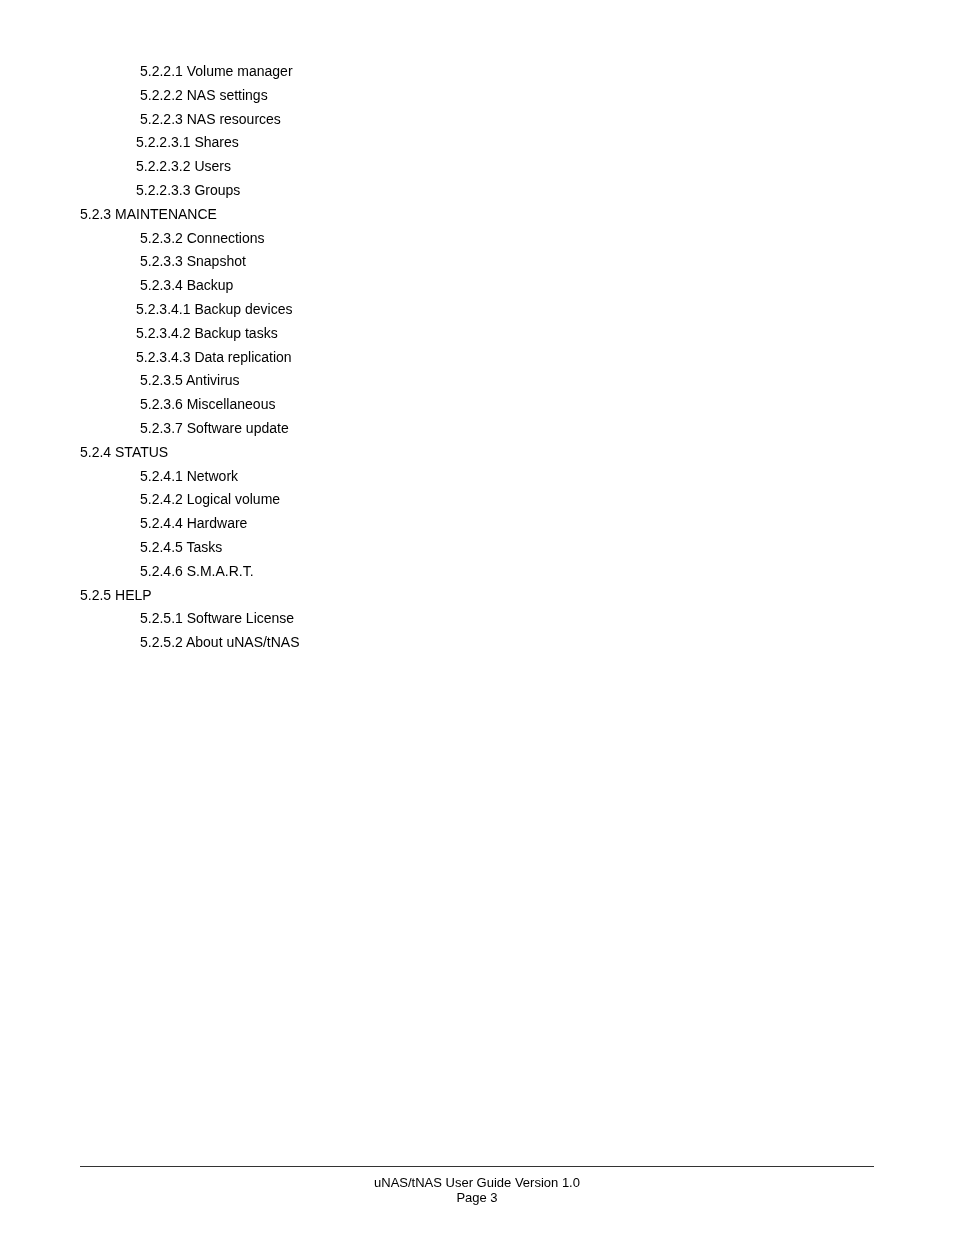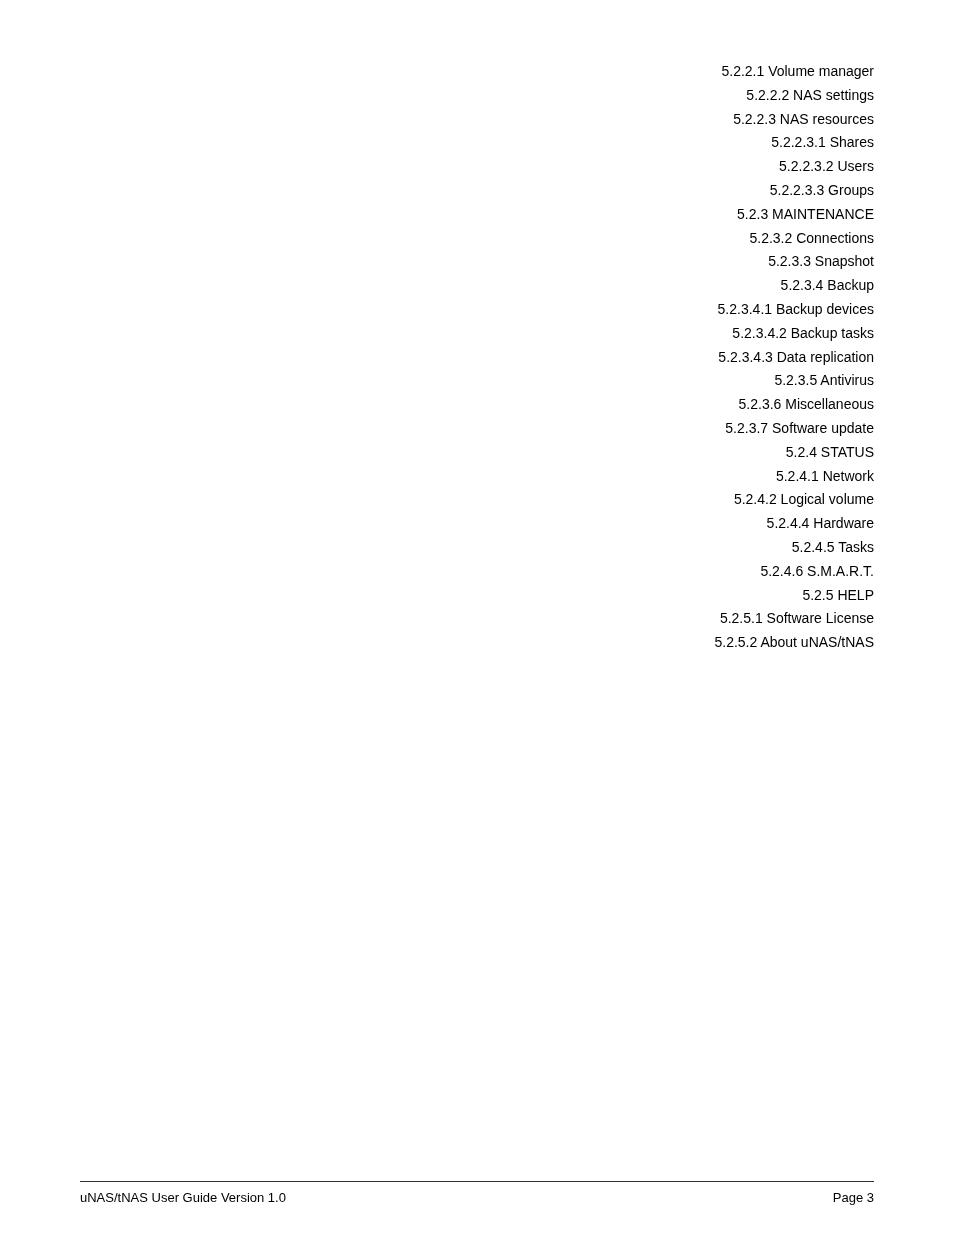--- a/index.html
+++ b/index.html
@@ -1,19 +1,18 @@
 <!DOCTYPE html>
 <html><head>
   <meta charset="utf-8">
   <style>
     * {
       margin: 0;
       padding: 0;
       box-sizing: border-box;
-      text-align: right;
     }
 
     body {
       width: 954px;
       min-height: 1235px;
       background: #ffffff;
       font-family: Arial, Helvetica, sans-serif;
       font-size: 14px;
       color: #000000;
       position: relative;
@@ -53,20 +52,21 @@
       left: 0;
       right: 0;
       border-top: 1px solid #333;
       margin: 0 80px;
       padding-top: 8px;
       display: flex;
       justify-content: space-between;
       align-items: center;
       font-size: 13px;
       color: #000;
+      flex-direction: column;
     }
   </style>
 </head>
 <body>
 
 <div class="page-content">
   <div class="toc-list">
 
   <div class="toc-item level-2">5.2.2.1 Volume manager</div>
       <div class="toc-item level-2">5.2.2.2 NAS settings</div>

